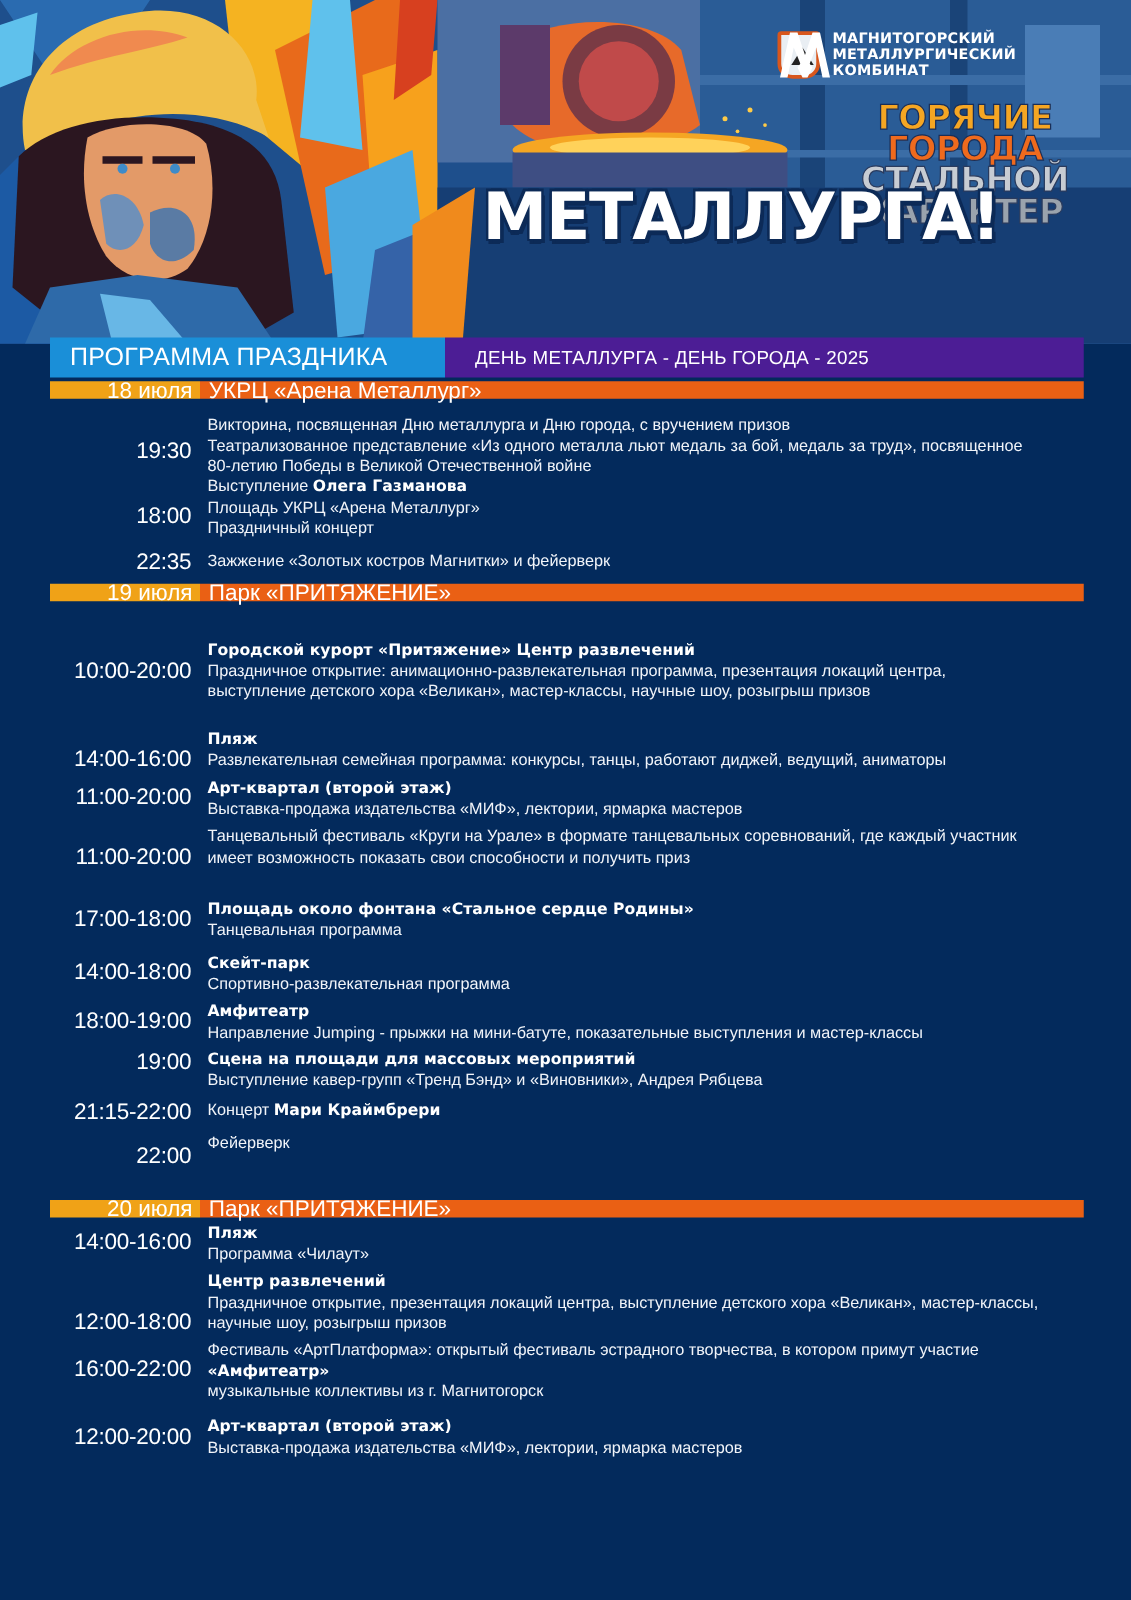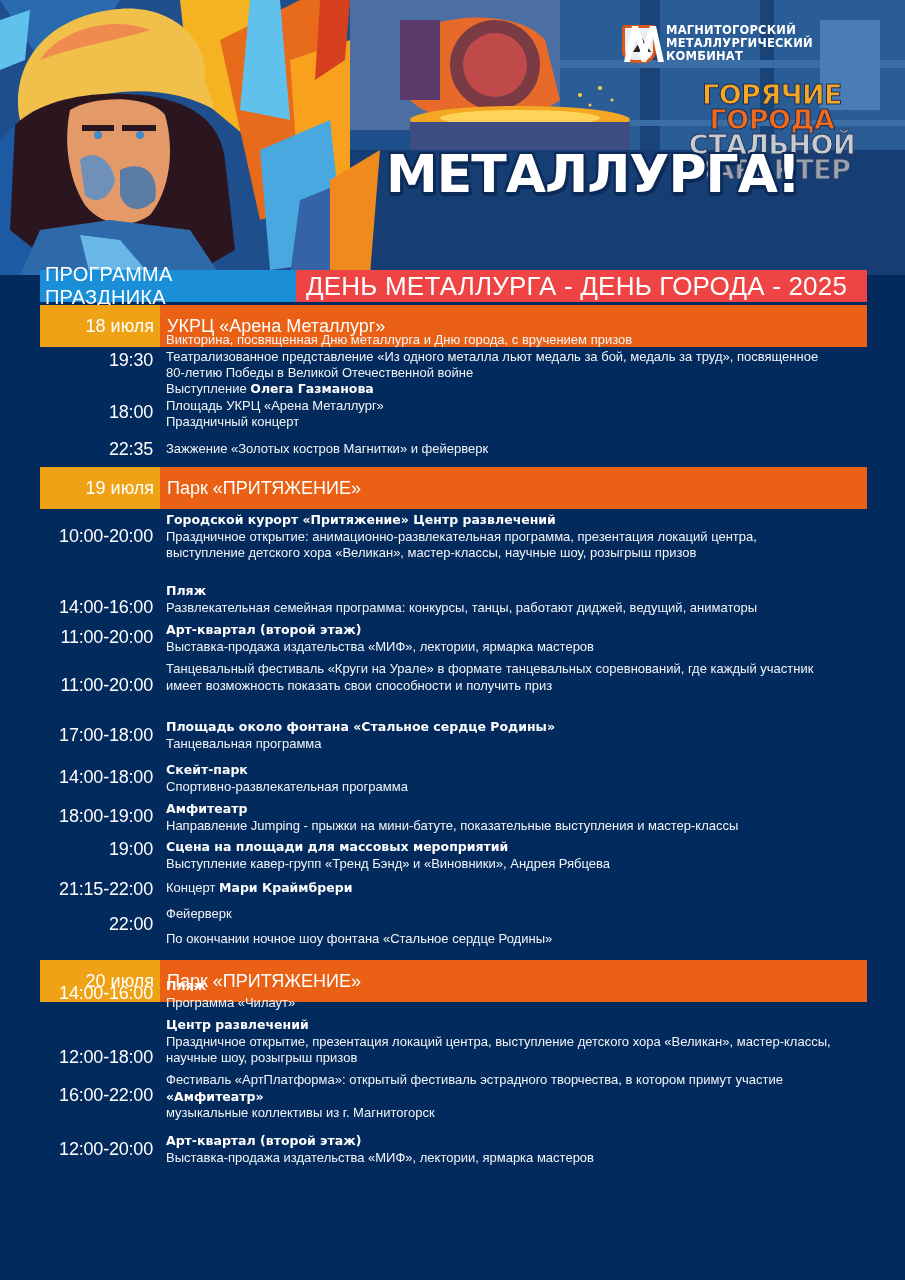--- a/index.html
+++ b/index.html
@@ -18,25 +18,25 @@
   .slogan .l1 { color: #f5a623; -webkit-text-stroke: 1px #1a2e57; }
   .slogan .l2 { color: #ef6a1d; -webkit-text-stroke: 1px #1a2e57; }
   .slogan .l3 { color: #c7ccd3; -webkit-text-stroke: 1px #2a3b5e; }
   .slogan .l4 { color: #9aa3ad; -webkit-text-stroke: 1px #2a3b5e; }
   .title { position: absolute; left: 348px; top: 148px; font-family: "DejaVu Sans", sans-serif; font-weight: bold; color: #fff; font-size: 52px; line-height: 52px; letter-spacing: -1px;
            text-shadow: 3px 3px 0 #0c2a57, -2px -2px 0 #0c2a57, 2px -2px 0 #0c2a57, -2px 2px 0 #0c2a57, 0 4px 0 #0c2a57; }
   .title .t2 { display: block; margin-left: 38px; }
 
   
   .prog-head { position: absolute; left: 40px; top: 270px; width: 827px; height: 32px; display: flex; }
-  .prog-head .left { width: 256px; background: #1a8fd8; font-size: 20px; display: flex; align-items: center; padding-left: 5px; letter-spacing: 0.2px; }
-  .prog-head .right { flex: 1; background: #ef4444; font-size: 26px; display: flex; align-items: center; padding-left: 10px; letter-spacing: 0.2px; }
-
-  
-  .day-bar { position: absolute; left: 40px; width: 827px; height: 42px; display: flex; font-size: 18px; text-align: right; }
+  .prog-head .left { width: 316px; background: #1a8fd8; font-size: 20px; display: flex; align-items: center; padding-left: 16px; letter-spacing: 0.2px; }
+  .prog-head .right { flex: 1; background: #4c1d95; font-size: 15px; display: flex; align-items: center; padding-left: 24px; letter-spacing: 0.2px; }
+
+  
+  .day-bar { position: absolute; left: 40px; width: 827px; height: 14px; display: flex; font-size: 18px; text-align: right; }
   .day-bar .date { width: 120px; background: #f0a217; display: flex; align-items: center; justify-content: flex-end; padding-right: 6px; }
   .day-bar .venue { flex: 1; background: #ea6014; display: flex; align-items: center; padding-left: 7px; }
 
   
   .row { position: absolute; left: 40px; width: 827px; }
   .time { position: absolute; right: 714px; font-size: 18px; white-space: nowrap; letter-spacing: -0.2px; }
   .desc { position: absolute; left: 126px; width: 700px; font-size: 13px; line-height: 16.5px; color: #f1f4f9; }
   .desc b, .desc .head { font-family: "DejaVu Sans", sans-serif; font-weight: bold; font-size: 12.5px; color: #fff; }
   .desc .line { display: block; }
 </style>
@@ -233,21 +233,20 @@
   <div class="time" style="top:0">21:15-22:00</div>
   <div class="desc" style="top:1px">
     <span class="line"><span>Концерт </span><b>Мари Краймбрери</b></span>
   </div>
 </div>
 
 <div class="row" style="top:906px">
   <div class="time" style="top:8px">22:00</div>
   <div class="desc" style="top:0">
     <span class="line">Фейерверк</span>
-    <span class="line" style="margin-top:8px">По окончании ночное шоу фонтана «Стальное сердце Родины»</span>
   </div>
 </div>
 
 <div class="day-bar" style="top:960px">
   <div class="date">20 июля</div>
   <div class="venue">Парк «ПРИТЯЖЕНИЕ»</div>
 </div>
 
 <div class="row" style="top:978px">
   <div class="time" style="top:5px">14:00-16:00</div>

